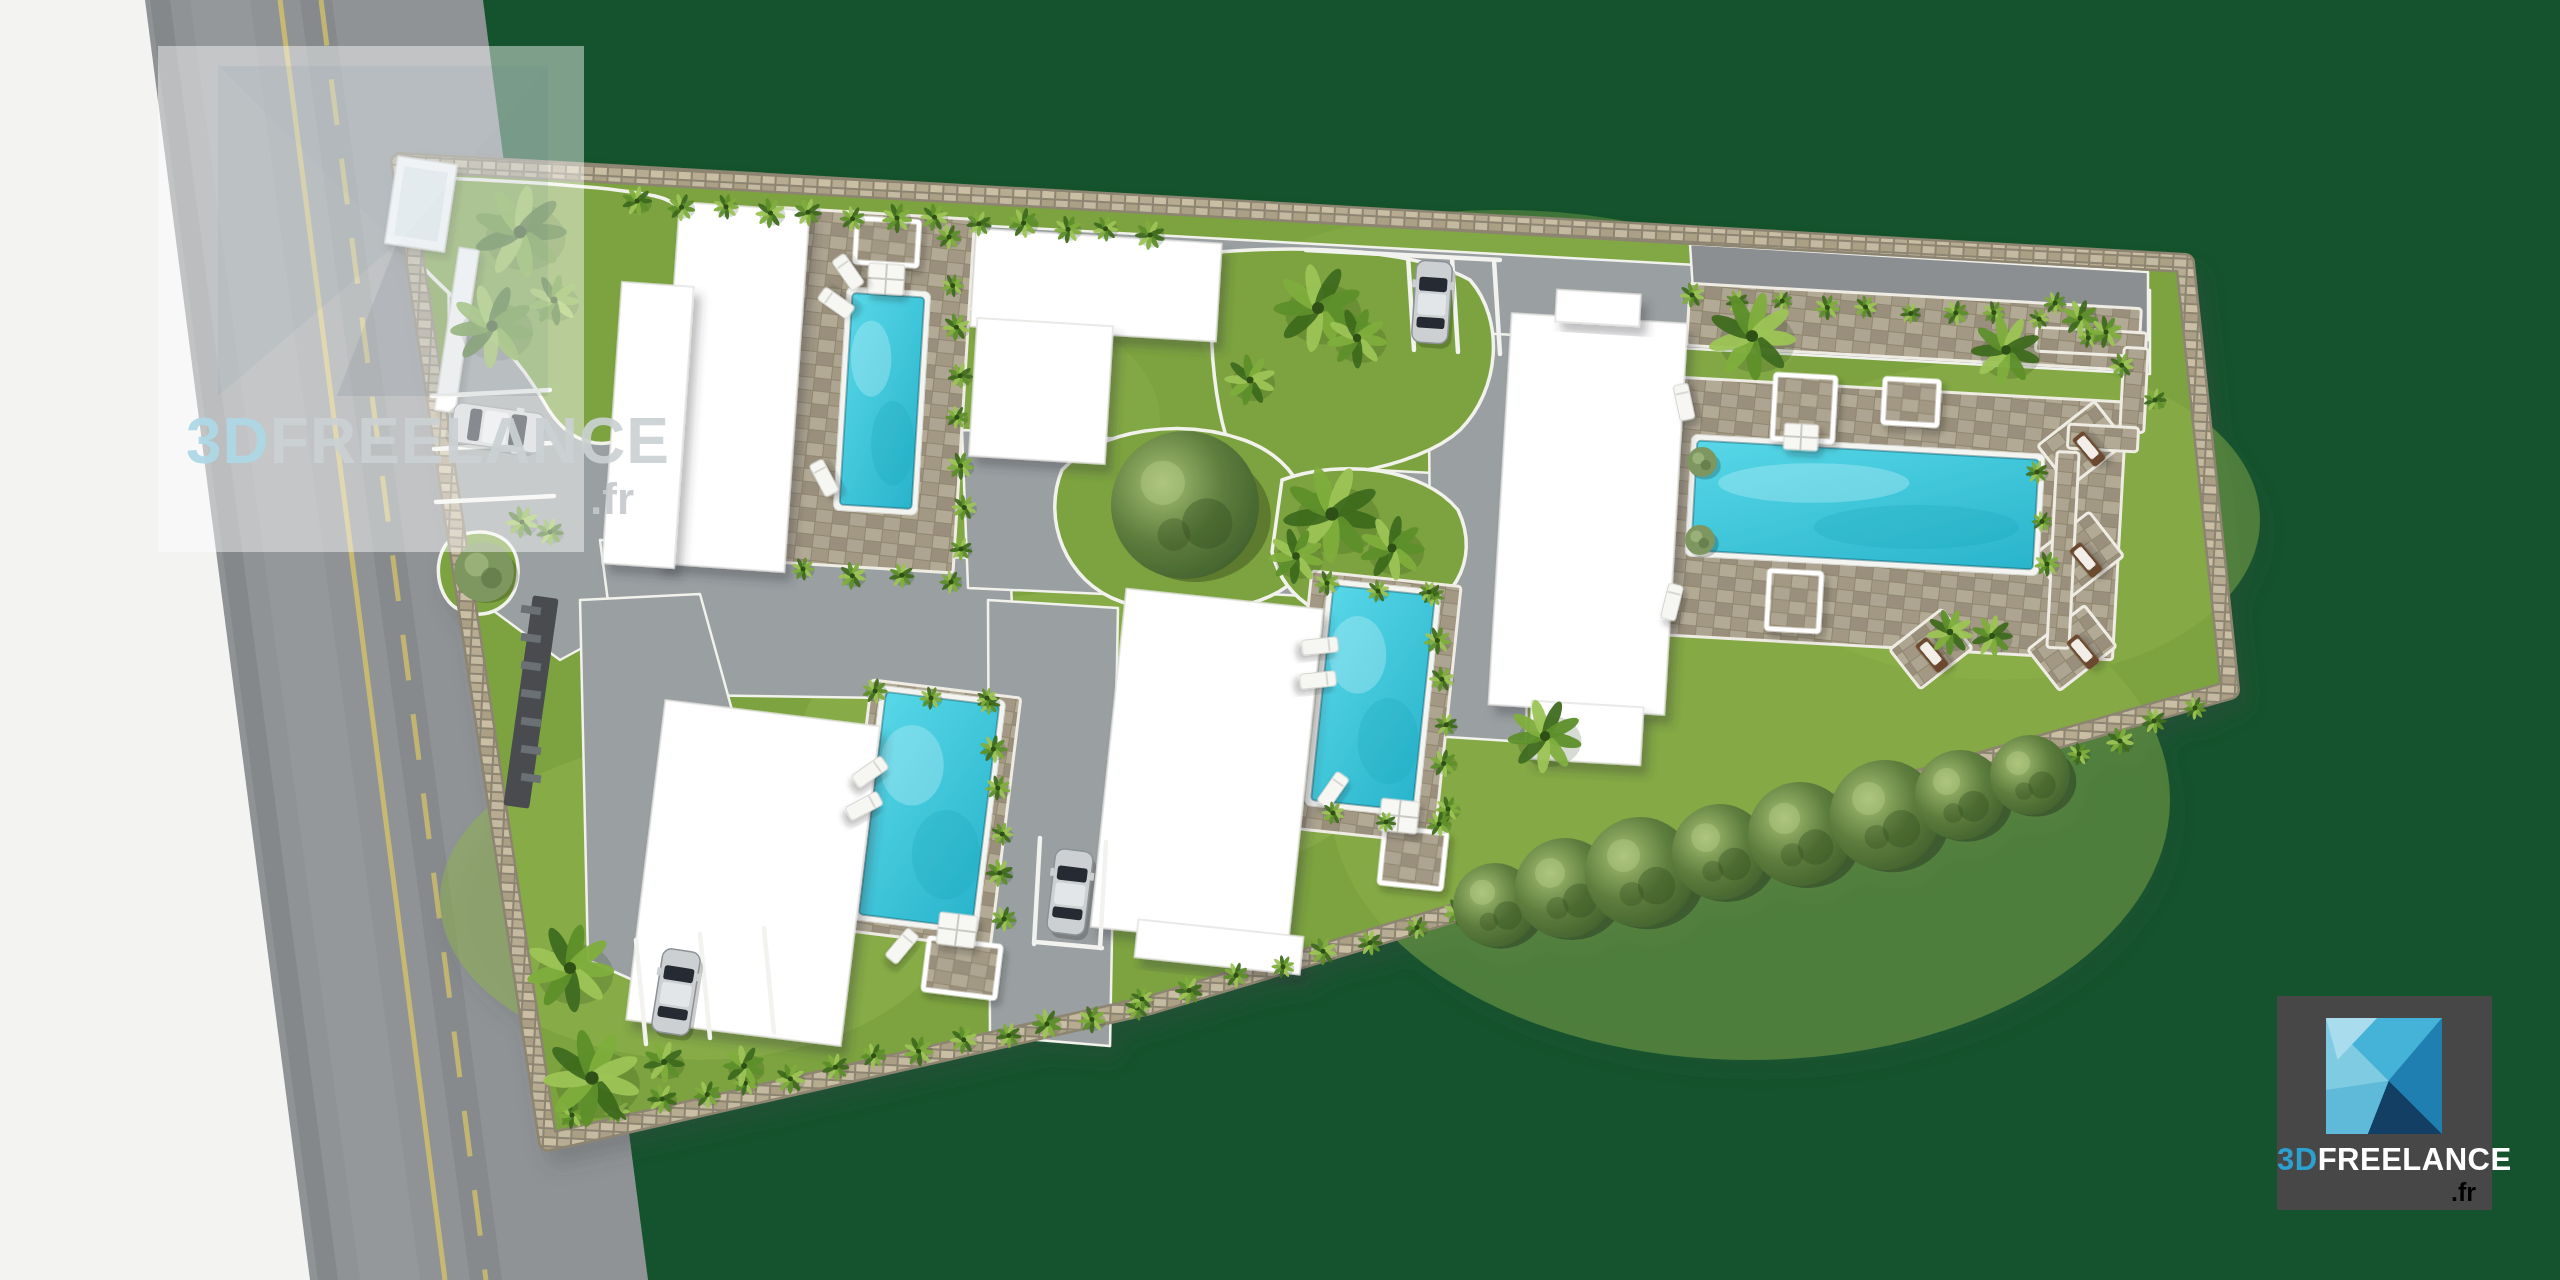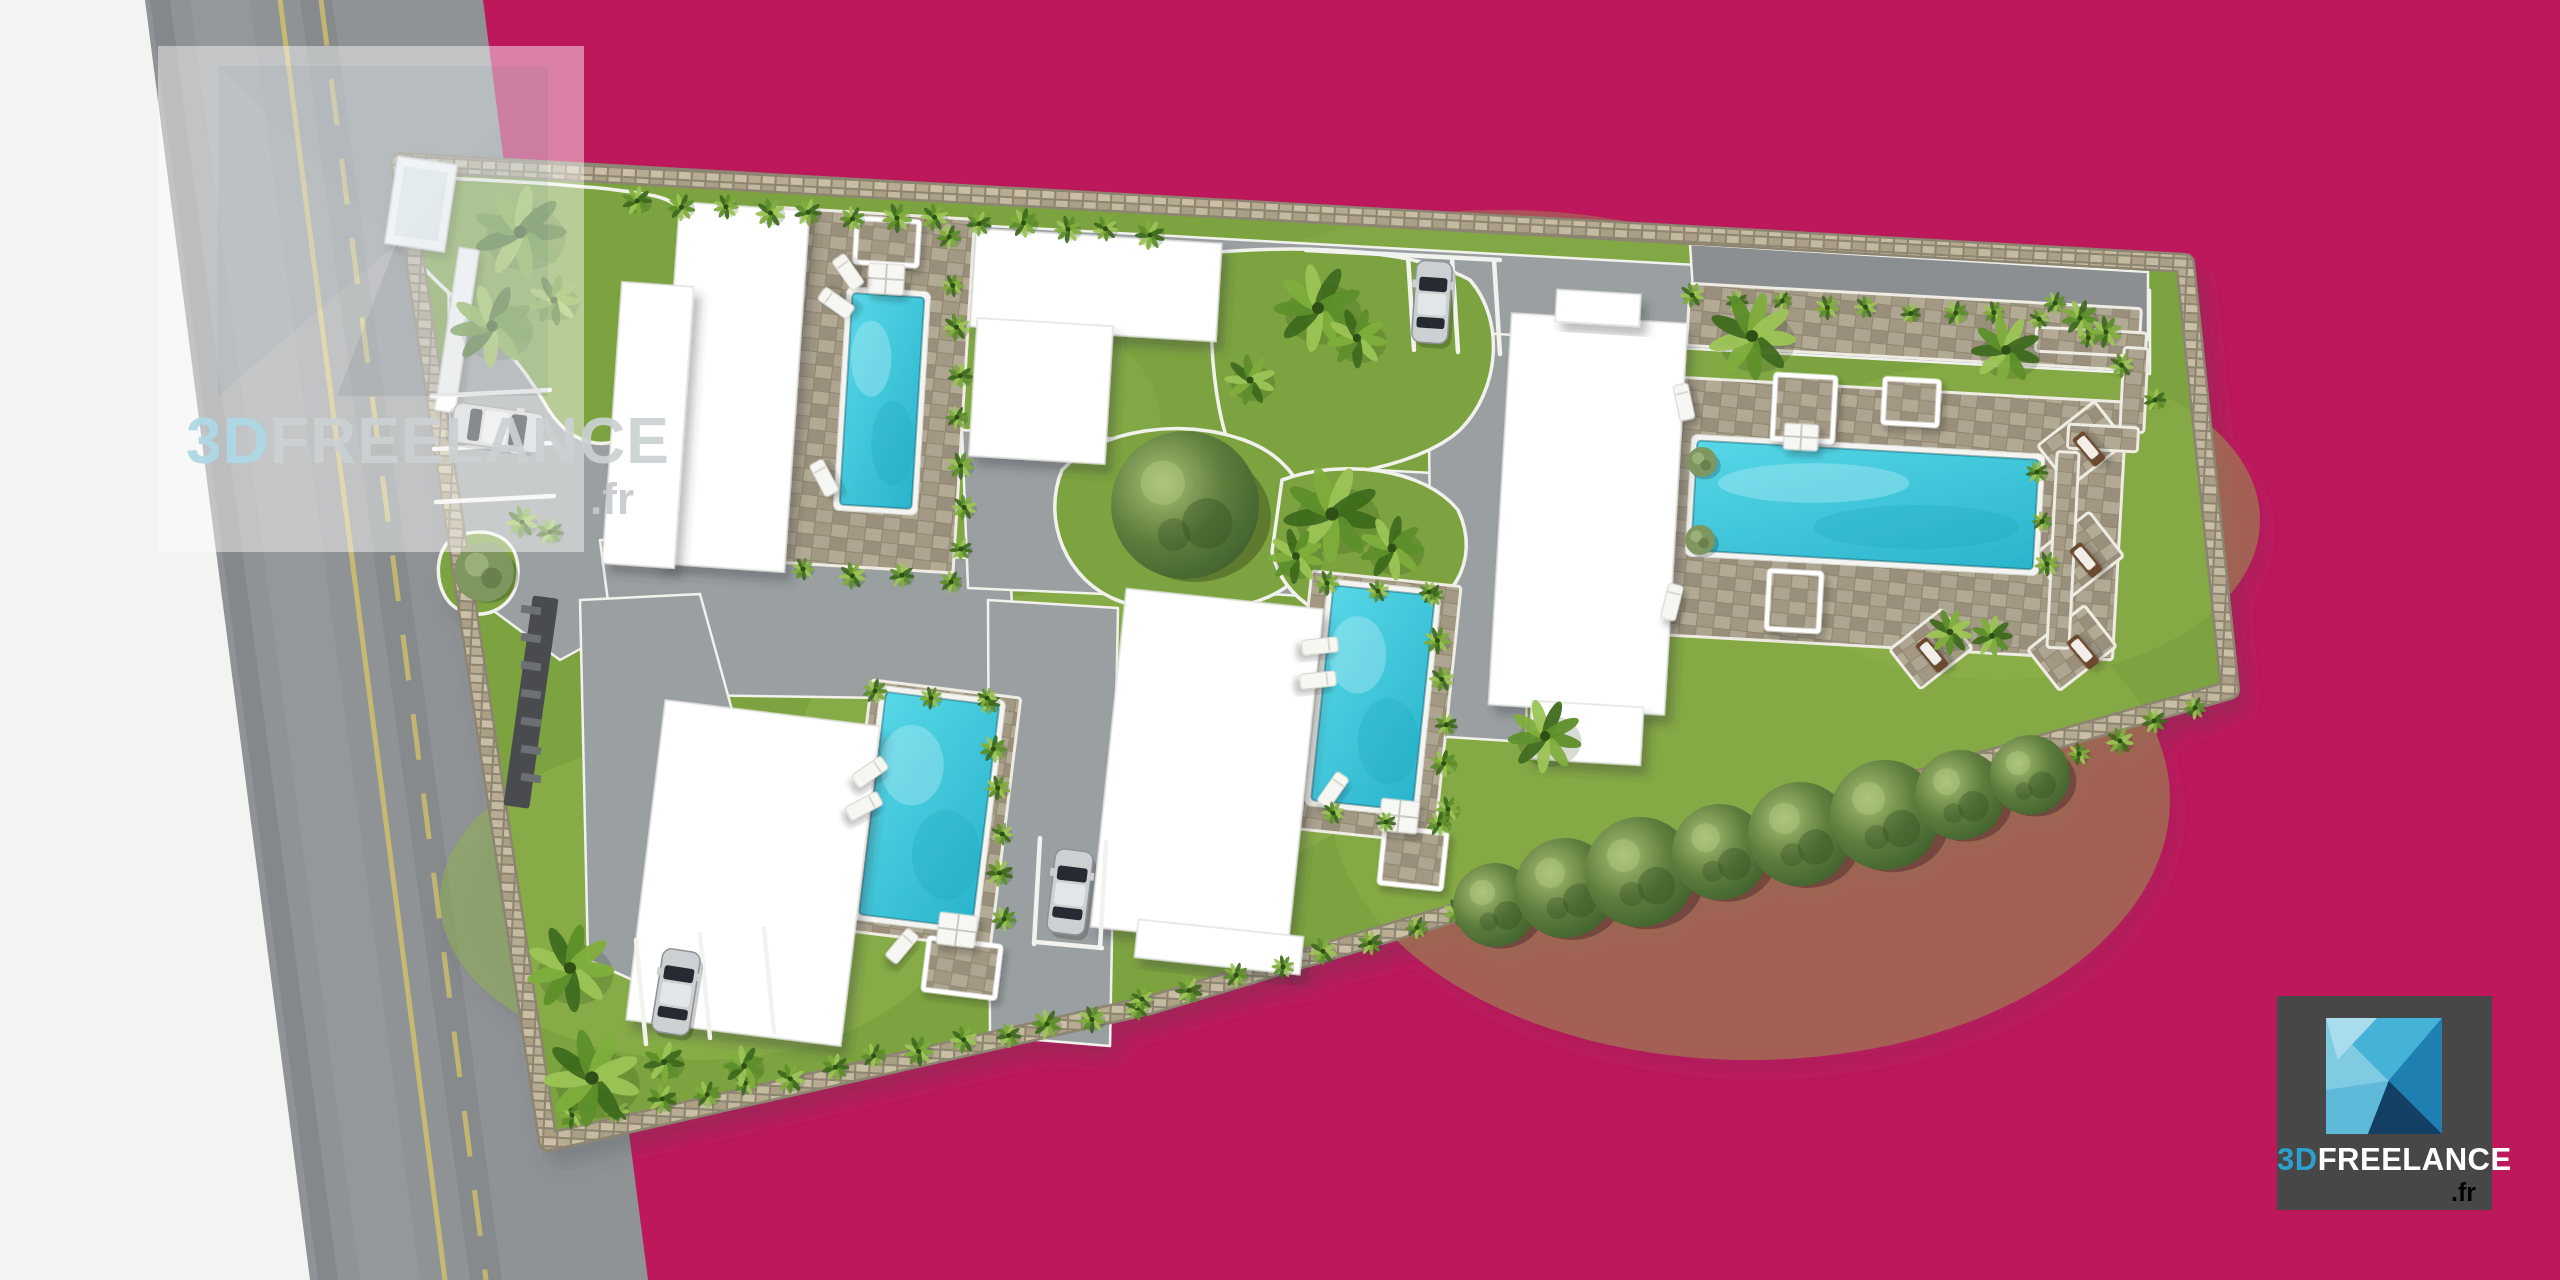--- a/index.html
+++ b/index.html
@@ -1,16 +1,16 @@
 <!DOCTYPE html>
 <html><head>
 <meta charset="utf-8">
 <style>
   html,body{margin:0;padding:0;background:#fff;}
-  .canvas{position:relative;width:2560px;height:1280px;background:#be185d;overflow:hidden;
+  .canvas{position:relative;width:2560px;height:1280px;background:#14532d;overflow:hidden;
           font-family:"Liberation Sans",sans-serif;}
   svg.scene{position:absolute;left:0;top:0;width:2560px;height:1280px;}
   
   .watermark{position:absolute;left:158px;top:46px;width:426px;height:506px;
              background:rgba(255,255,255,0.45);pointer-events:none;}
   .wm-line{position:absolute;left:28px;top:358px;font-weight:bold;font-size:64px;
            letter-spacing:1px;white-space:nowrap;color:rgba(203,208,210,0.92);}
   .wm-3d{color:rgba(173,215,229,0.95);}
   .wm-fr{position:absolute;left:432px;top:428px;font-size:44px;font-weight:bold;
          color:rgba(196,201,203,0.9);}

